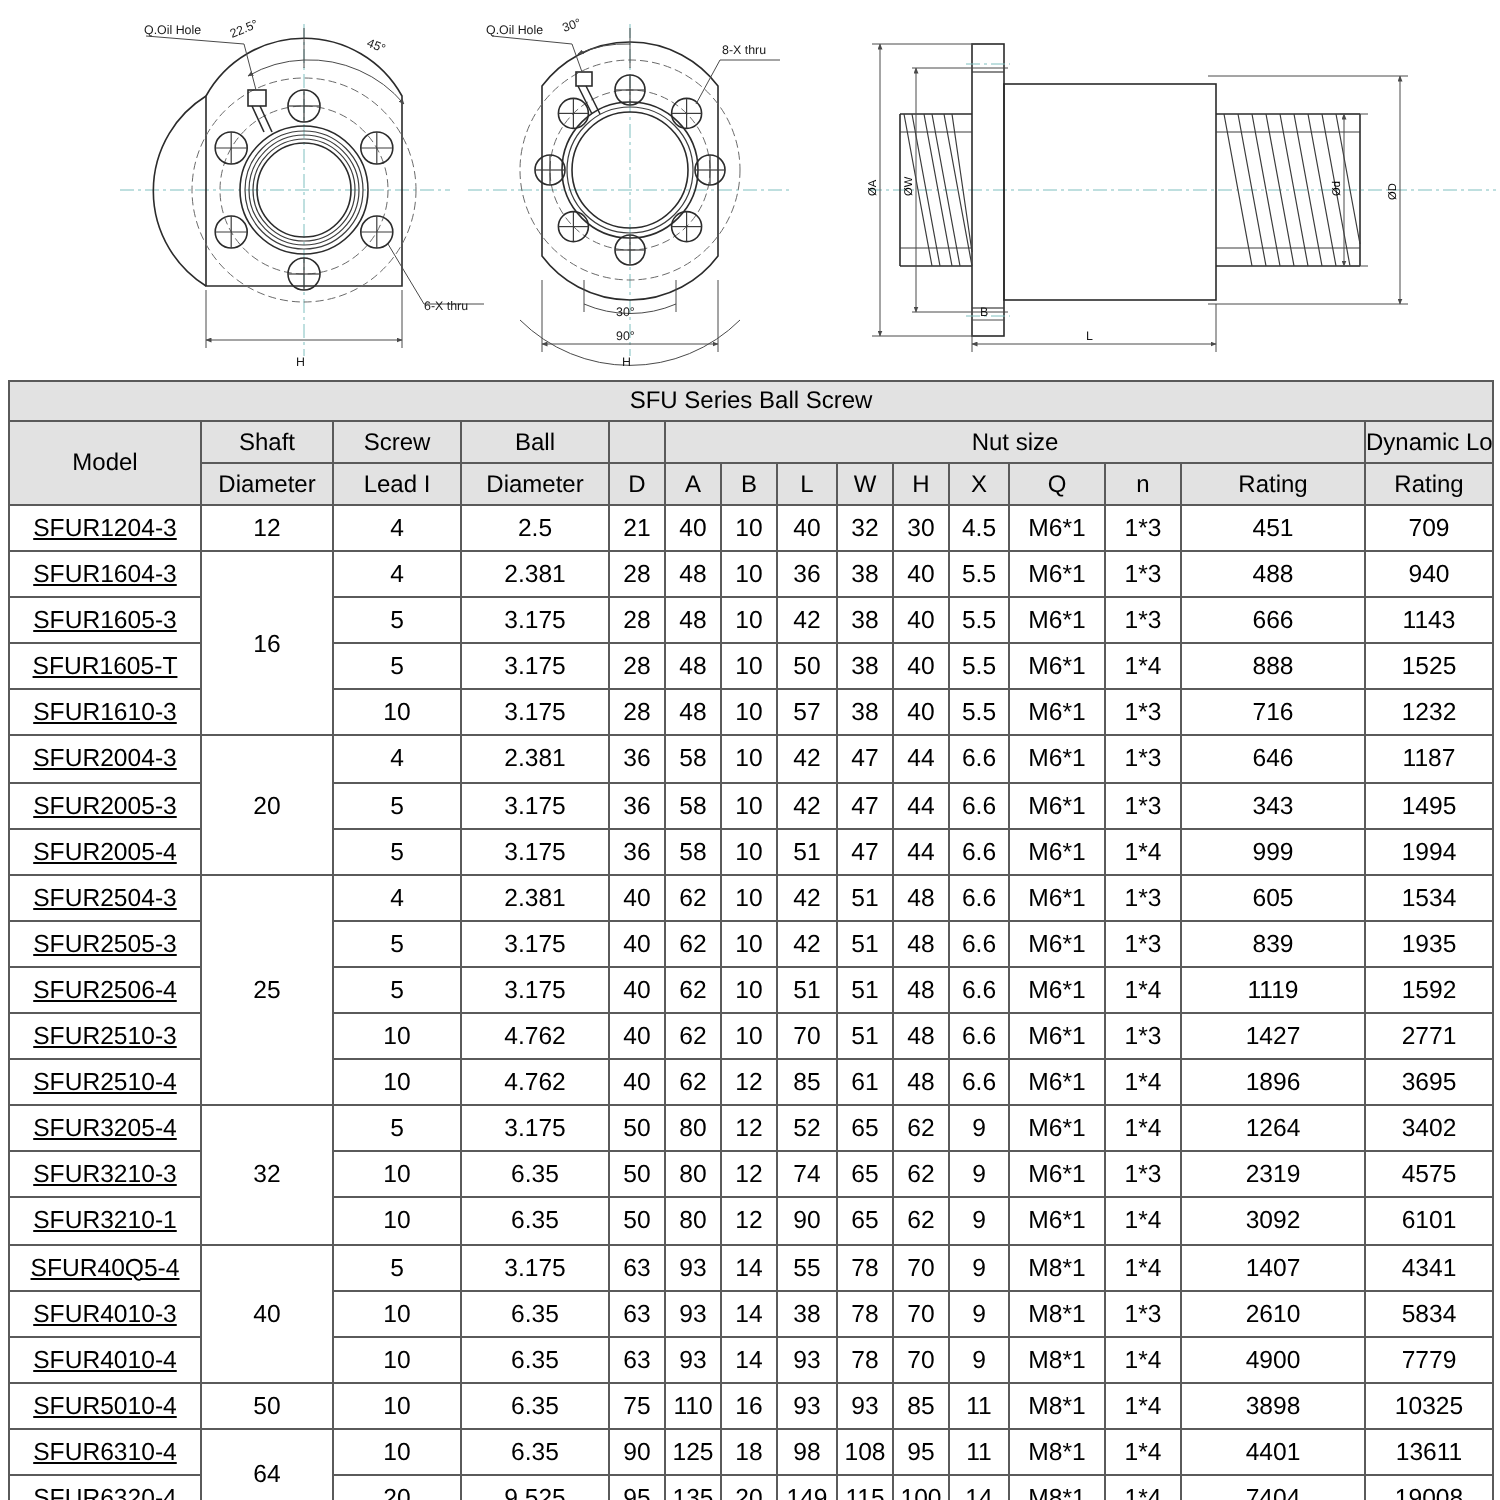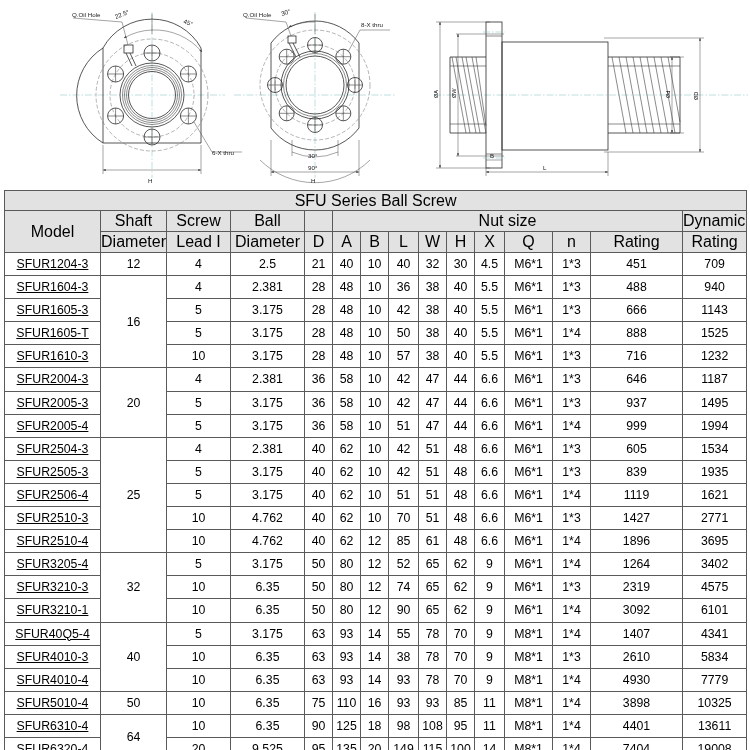--- a/index.html
+++ b/index.html
@@ -45,21 +45,21 @@
     border:1px solid #5a5a5a;
     text-align:center;
     vertical-align:middle;
     padding:0;
     font-weight:normal;
     white-space:nowrap;
     overflow:hidden;
   }
   table.spec thead th {
     background:#e2e2e2;
-    font-size:16px;
+    font-size:12px;
     line-height:1.08;
   }
   tr.title-row th {
     height:20px;
     font-size:13px;
     background:#e2e2e2;
   }
   tr.h1 th { height:21px; }
   tr.h2 th { height:21px; }
   table.spec tbody td {
@@ -446,21 +446,21 @@
           <td>3.175</td>
           <td>36</td>
           <td>58</td>
           <td>10</td>
           <td>42</td>
           <td>47</td>
           <td>44</td>
           <td>6.6</td>
           <td>M6*1</td>
           <td>1*3</td>
-          <td>937</td>
+          <td>343</td>
           <td>1495</td>
         </tr>
         <tr>
           <td class="model">SFUR2005-4</td>
           <td>5</td>
           <td>3.175</td>
           <td>36</td>
           <td>58</td>
           <td>10</td>
           <td>51</td>
@@ -512,21 +512,21 @@
           <td>40</td>
           <td>62</td>
           <td>10</td>
           <td>51</td>
           <td>51</td>
           <td>48</td>
           <td>6.6</td>
           <td>M6*1</td>
           <td>1*4</td>
           <td>1119</td>
-          <td>1621</td>
+          <td>1592</td>
         </tr>
         <tr>
           <td class="model">SFUR2510-3</td>
           <td>10</td>
           <td>4.762</td>
           <td>40</td>
           <td>62</td>
           <td>10</td>
           <td>70</td>
           <td>51</td>
@@ -641,21 +641,21 @@
           <td>6.35</td>
           <td>63</td>
           <td>93</td>
           <td>14</td>
           <td>93</td>
           <td>78</td>
           <td>70</td>
           <td>9</td>
           <td>M8*1</td>
           <td>1*4</td>
-          <td>4930</td>
+          <td>4900</td>
           <td>7779</td>
         </tr>
         <tr>
           <td class="model">SFUR5010-4</td>
           <td class="shaft" rowspan="1">50</td>
           <td>10</td>
           <td>6.35</td>
           <td>75</td>
           <td>110</td>
           <td>16</td>

